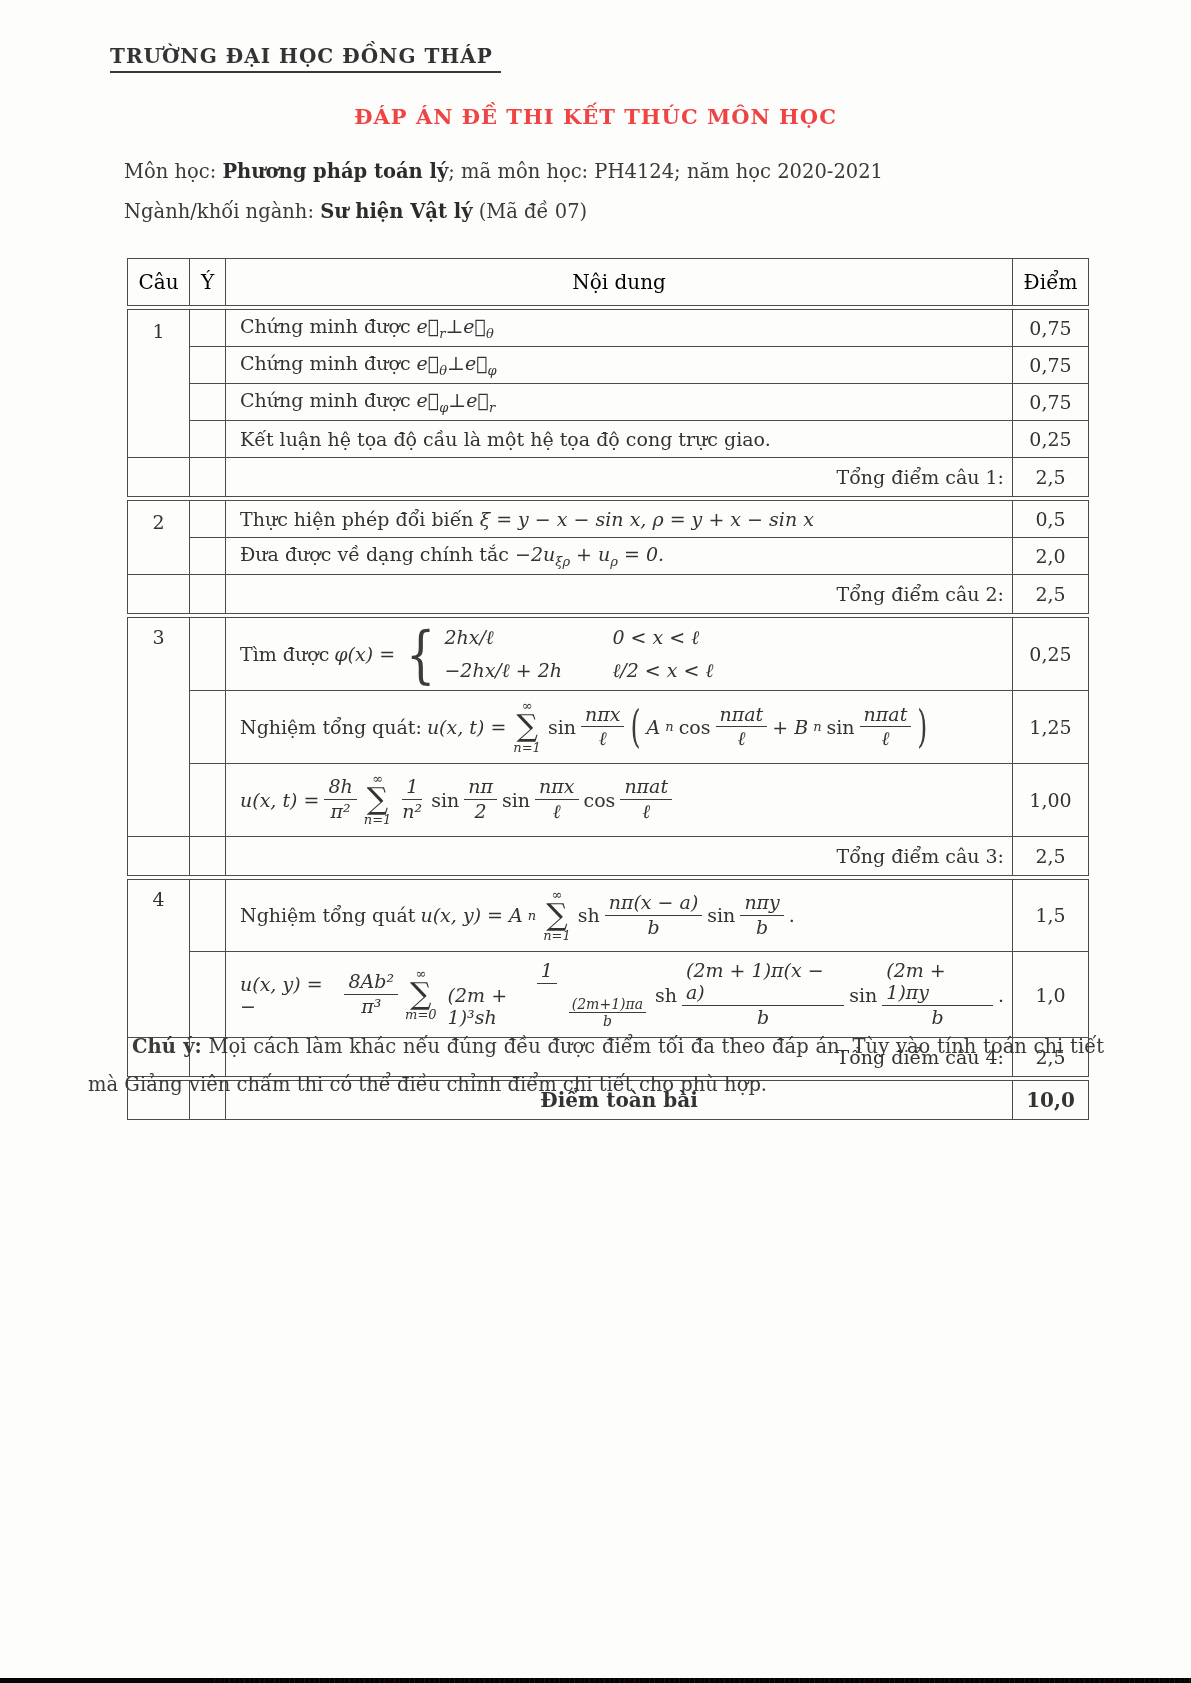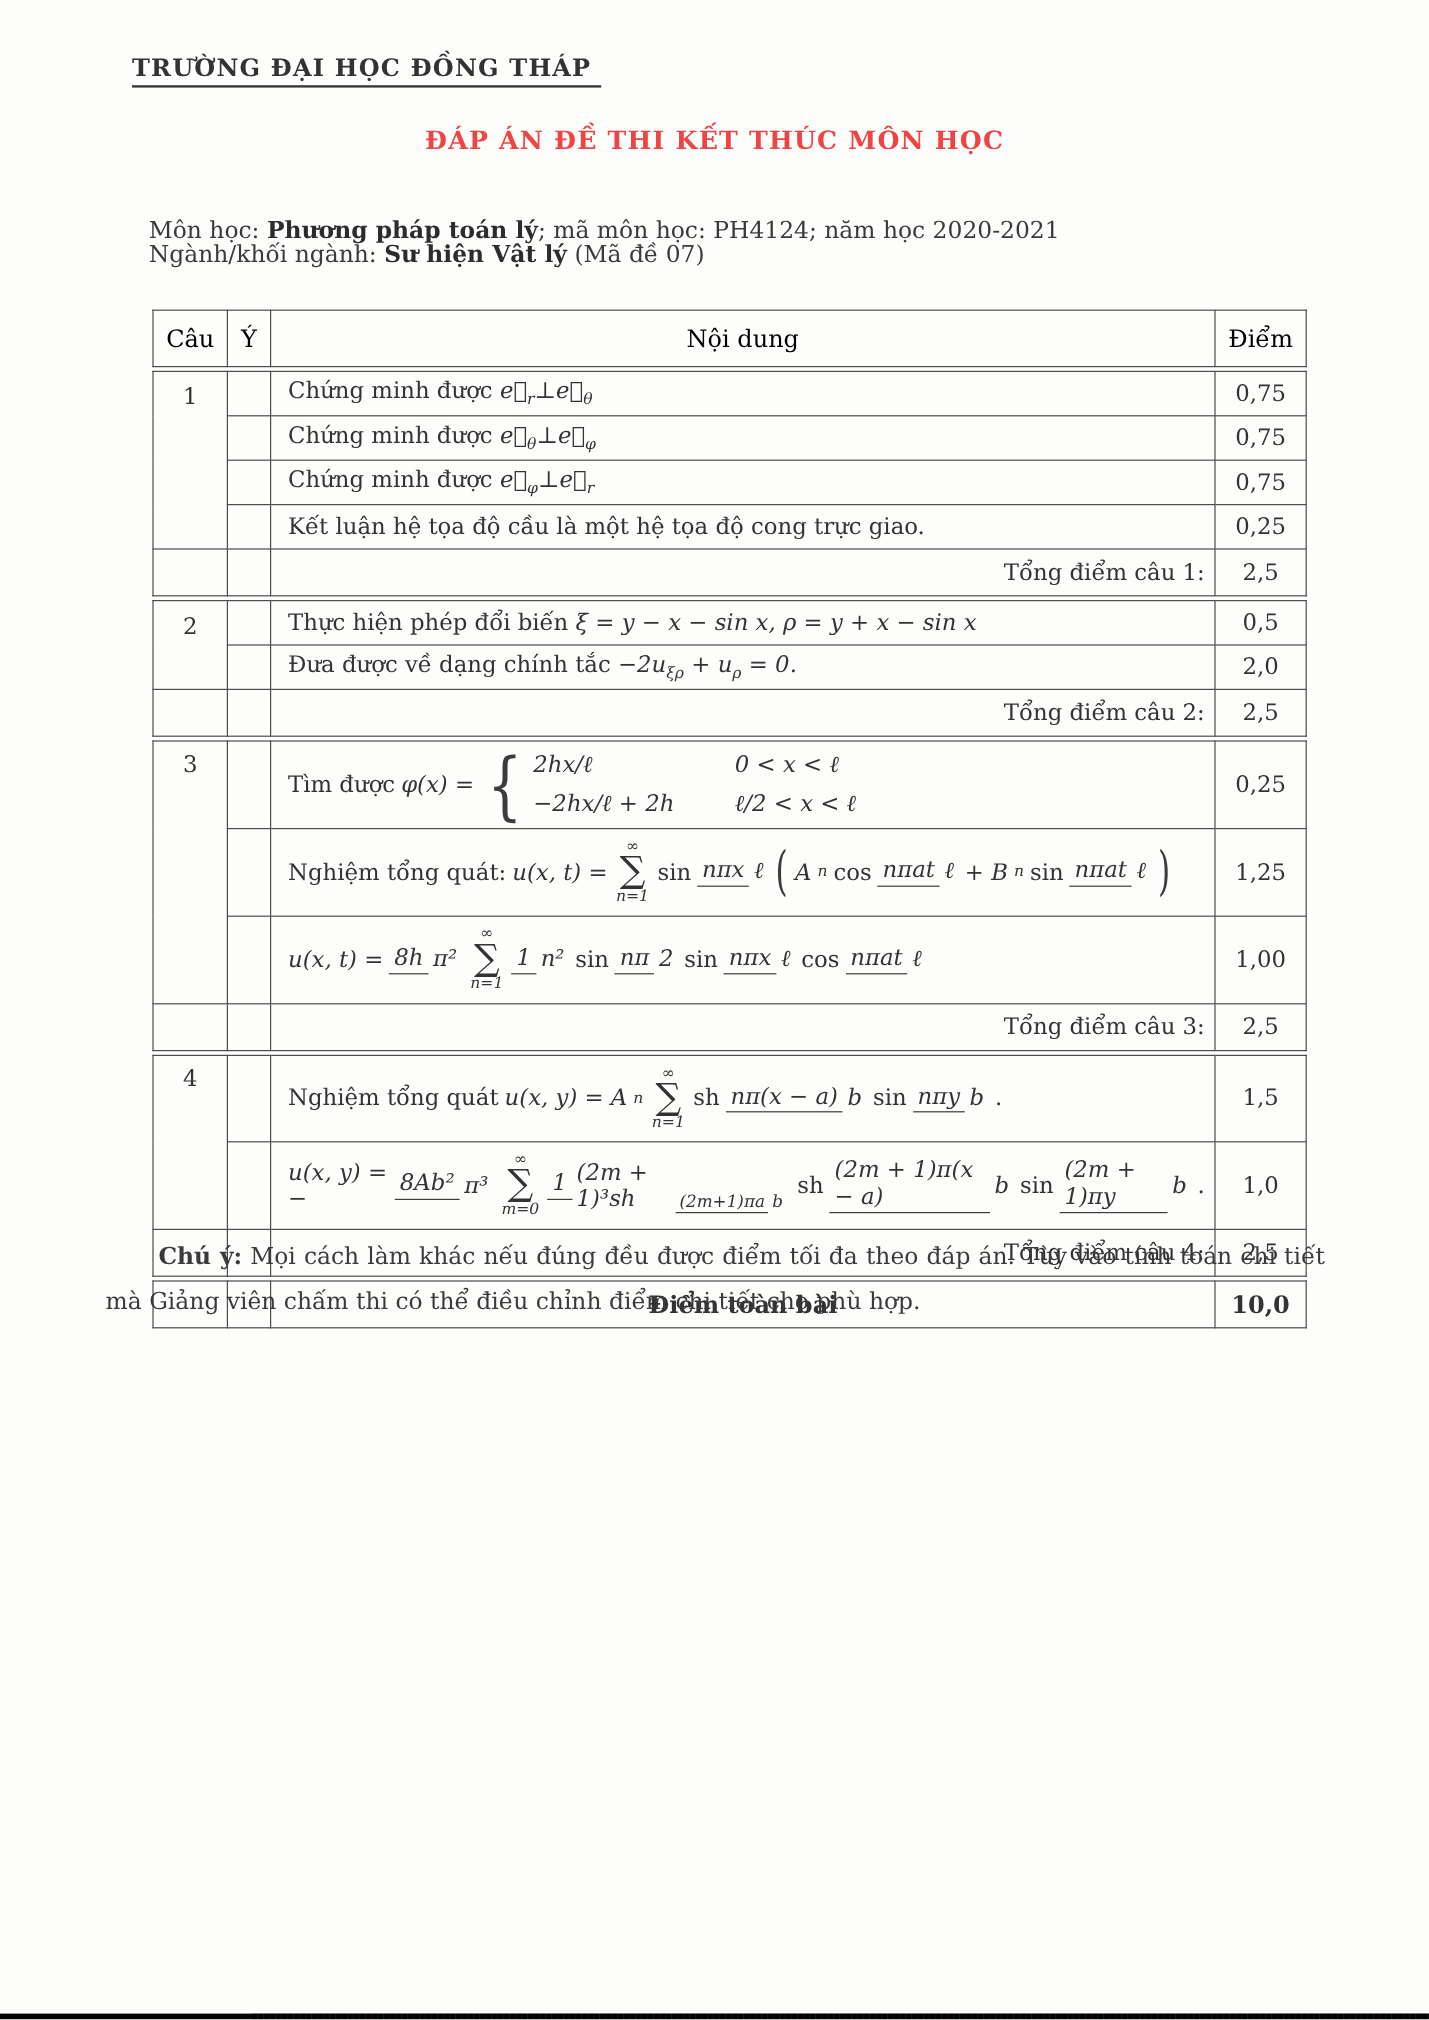--- a/index.html
+++ b/index.html
@@ -15,21 +15,21 @@
     font-size:20px; font-weight:bold; letter-spacing:1px;
     border-bottom:2px solid #3a3a3a; padding:0 8px 3px 0;
     color:#333;
   }
   .doc-title {
     position:absolute; left:0; top:104px; width:100%;
     text-align:center; font-weight:bold; font-size:21px; letter-spacing:1px;
     color:#ef4444;
   }
   .info-line { position:absolute; left:124px; font-size:19.5px; color:#3a3a3a; }
-  .info1 { top:180px; }
+  .info1 { top:160px; }
   .info2 { top:200px; }
   .info-line b { color:#2c2c2c; }
   
   .tables { position:absolute; left:127px; top:258px; width:962px; }
   table.tbl {
     border-collapse:collapse; width:100%; table-layout:fixed;
     margin:0 0 3px 0;
   }
   table.tbl, table.tbl td { border:1.4px solid #4c4c4c; }
   table.tbl { border-width:1.6px; }
@@ -42,21 +42,21 @@
   .c-diem { text-align:center; }
   .c-nd { padding-left:14px; }
   .total-label { text-align:right; padding-right:8px; }
   .total-row td { height:32px; }
   .row-plain td { height:30px; }
   .final-row td { height:32px; font-weight:bold; text-align:center; font-size:20px; }
   
   .mi { font-style:italic; }
   .fn { font-style:normal; }
   .fxrow { display:flex; align-items:center; gap:5px; flex-wrap:nowrap; }
-  .frac { display:inline-flex; flex-direction:row; align-items:center; line-height:1.15; vertical-align:middle; }
+  .frac { display:inline-flex; flex-direction:column; align-items:center; line-height:1.15; vertical-align:middle; }
   .frac .num { border-bottom:1.3px solid #3c3c3c; padding:0 4px 1px 4px; }
   .frac .den { padding:1px 4px 0 4px; }
   .sum { display:inline-flex; flex-direction:column; align-items:center; line-height:1; margin:0 2px; }
   .sum .sum-top { font-size:13px; line-height:1; }
   .sum .sigma { font-size:30px; line-height:0.95; }
   .sum .sum-bot { font-size:13px; line-height:1.1; }
   .bigp { font-size:26px; display:inline-block; transform:scaleY(1.7); font-weight:200; color:#3c3c3c; padding:0 1px; }
   .brace { font-size:46px; display:inline-block; transform:scaleY(1.35); font-weight:200; color:#3c3c3c; margin:0 4px 0 6px; }
   .cases { display:inline-flex; flex-direction:column; gap:10px; }
   .case-row { display:flex; }

